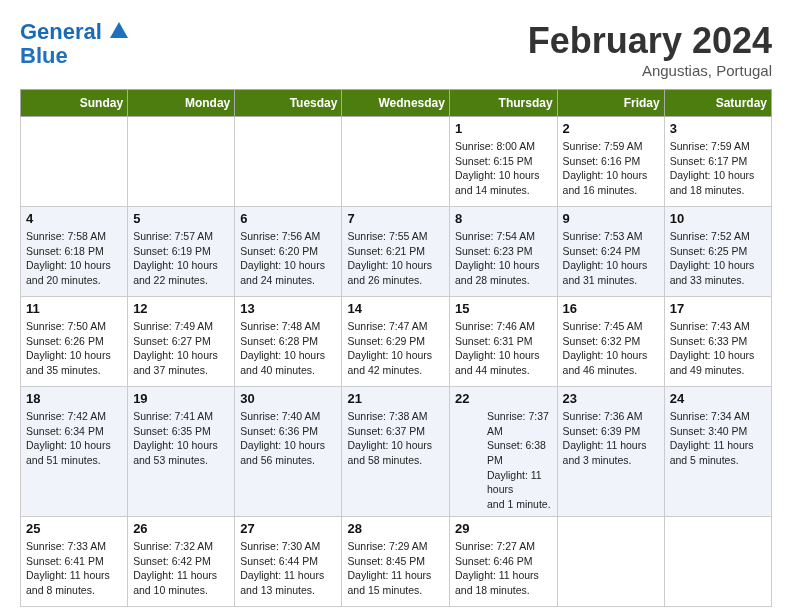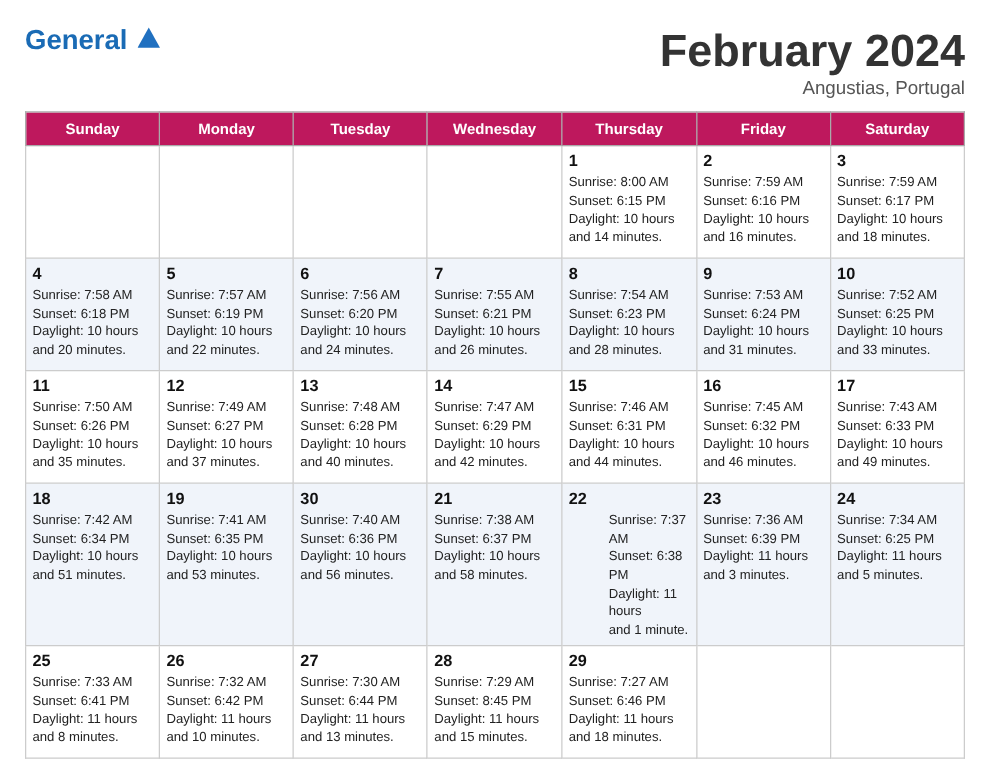--- a/index.html
+++ b/index.html
@@ -45,24 +45,24 @@
     .subtitle {
       font-size: 15px;
       color: #555;
     }
     table {
       width: 100%;
       border-collapse: collapse;
       font-size: 11px;
     }
     thead tr th {
-      background-color: #be185d;
+      background-color: #4d7c0f;
       color: #fff;
       padding: 6px 4px;
-      text-align: center;
+      text-align: right;
       font-weight: bold;
       font-size: 12px;
       border: 1px solid #aaa;
     }
     tbody tr td {
       border: 1px solid #ccc;
       vertical-align: top;
       padding: 4px 5px;
       width: 108px;
       min-height: 80px;
@@ -96,20 +96,21 @@
   <div class="logo">
     <div>
       <div style="display:flex;align-items:center;">
         <span class="logo-text">
           <span>General</span>
           <svg class="logo-icon" viewBox="0 0 20 18" xmlns="http://www.w3.org/2000/svg">
             <polygon points="0,18 10,0 20,18" fill="#2070c0"></polygon>
           </svg>
         </span>
       </div>
+      <div class="logo-text" style="color:#2070c0;">Blue</div>
     </div>
   </div>
   <div class="title-block">
     <div class="month-title">February 2024</div>
     <div class="subtitle">Angustias, Portugal</div>
   </div>
 </div>
 
 <table>
   <thead>
@@ -294,21 +295,21 @@
         <td>
           <div class="cell-date">23</div>
           <div class="cell-info" style="white-space: pre-line;">Sunrise: 7:36 AM
 Sunset: 6:39 PM
 Daylight: 11 hours
 and 3 minutes.</div>
         </td>
         <td>
           <div class="cell-date">24</div>
           <div class="cell-info" style="white-space: pre-line;">Sunrise: 7:34 AM
-Sunset: 6:25 PM
+Sunset: 3:40 PM
 Daylight: 11 hours
 and 5 minutes.</div>
         </td>
       </tr>
       <tr class="row-white">
         <td>
           <div class="cell-date">25</div>
           <div class="cell-info" style="white-space: pre-line;">Sunrise: 7:33 AM
 Sunset: 6:41 PM
 Daylight: 11 hours

